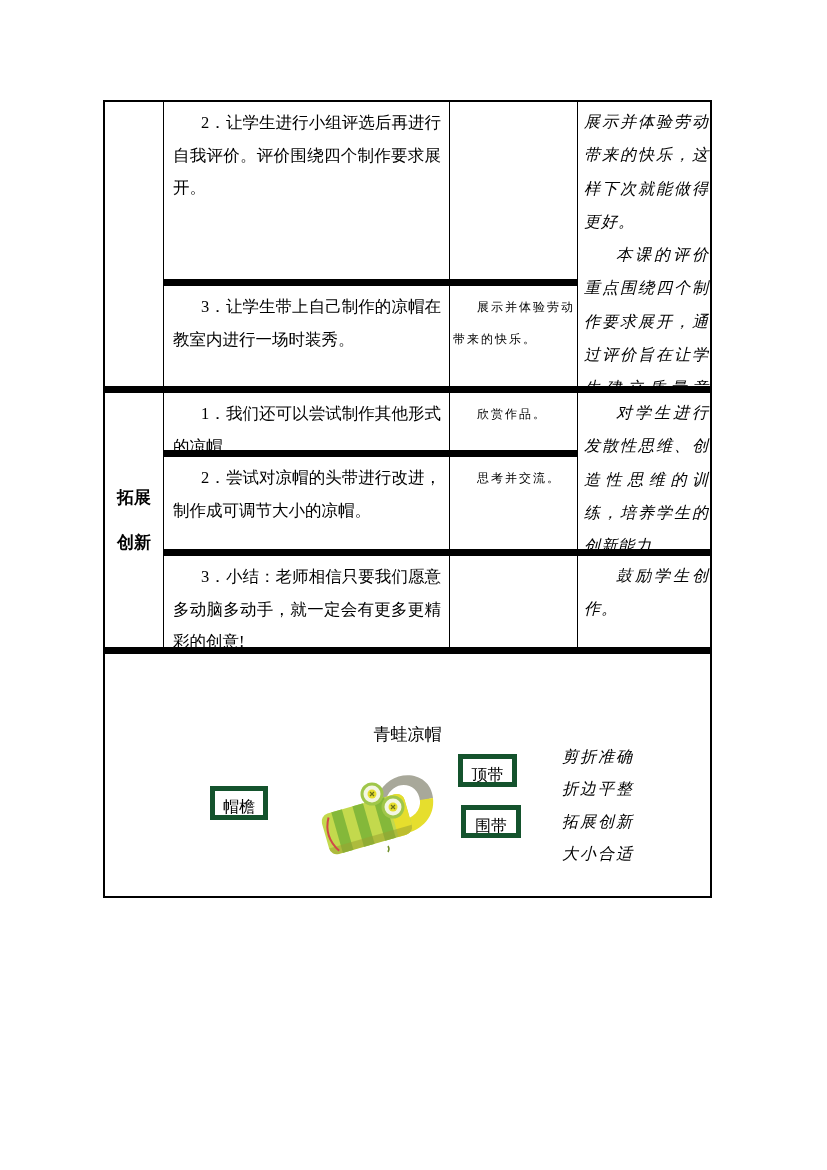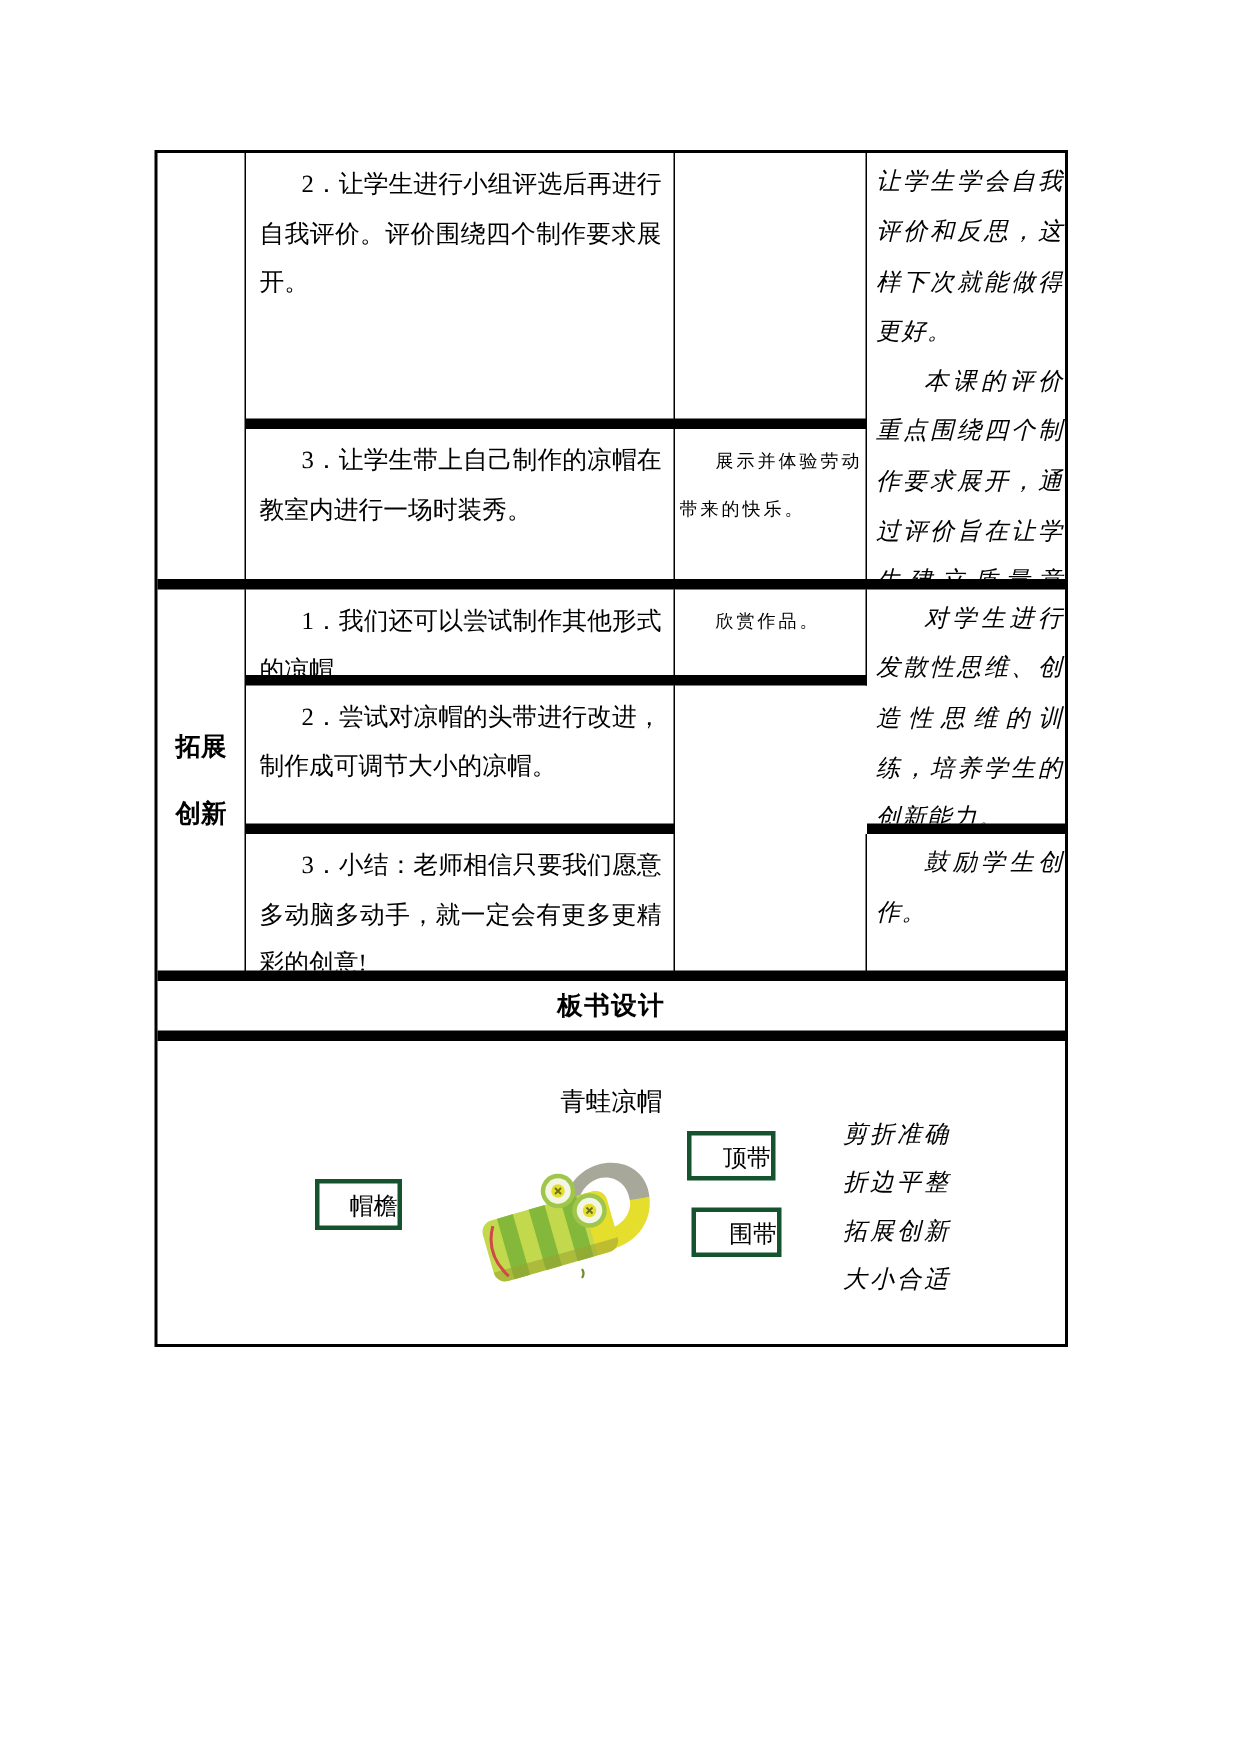--- a/index.html
+++ b/index.html
@@ -78,22 +78,22 @@
 
   
   .board-cell { font-size: 16px; }
   .board-title {
     position: absolute; left: 0; right: 0; top: 29px;
     text-align: center; font-size: 17px;
   }
   .tag-box {
     position: absolute;
     box-sizing: border-box;
-    border: 3px solid #14532d;
-    text-align: right;
+    border: 5px solid #14532d;
+    text-align: center;
     font-size: 16px;
   }
   .tag-brim  { left: 105px; top: 92px;  width: 58px; height: 34px; line-height: 32px; }
   .tag-top   { left: 353px; top: 60px;  width: 59px; height: 33px; line-height: 31px; }
   .tag-girth { left: 356px; top: 111px; width: 60px; height: 33px; line-height: 31px; }
   .criteria {
     position: absolute; left: 457px; top: 47px;
     font-style: italic;
     font-size: 16px;
     line-height: 32.4px;
@@ -119,21 +119,21 @@
     <p>3．让学生带上自己制作的凉帽在教室内进行一场时装秀。</p>
   </div>
 
   <div class="cell" style="left:345px; top:0; width:128px; height:184px;"></div>
 
   <div class="cell s-cell" style="left:345px; top:184px; width:128px; height:107px;">
     <p>展示并体验劳动带来的快乐。</p>
   </div>
 
   <div class="cell i-cell no-br" style="left:473px; top:0; width:132px; height:291px;">
-    <p>让学生学会自我评价和反思，这样下次就能做得更好。</p>
+    <p>展示并体验劳动带来的快乐，这样下次就能做得更好。</p>
     <p class="indent">本课的评价重点围绕四个制作要求展开，通过评价旨在让学生建立质量意识。</p>
   </div>
 
   <div class="cell label-cell" style="left:0; top:291px; width:59px; height:261px;">
     <span>拓展创新</span>
   </div>
 
   <div class="cell t-cell" style="left:59px; top:291px; width:286px; height:64px;">
     <p>1．我们还可以尝试制作其他形式的凉帽。</p>
   </div>
@@ -143,34 +143,34 @@
   </div>
 
   <div class="cell t-cell" style="left:59px; top:454px; width:286px; height:98px;">
     <p>3．小结：老师相信只要我们愿意多动脑多动手，就一定会有更多更精彩的创意!</p>
   </div>
 
   <div class="cell s-cell" style="left:345px; top:291px; width:128px; height:64px;">
     <p>欣赏作品。</p>
   </div>
 
+  <div class="cell s-cell" style="left:345px; top:355px; width:128px; height:99px;">
+    <p>思考并交流。</p>
+  </div>
 
   <div class="cell" style="left:345px; top:454px; width:128px; height:98px;"></div>
 
   <div class="cell i-cell no-br" style="left:473px; top:291px; width:132px; height:163px;">
     <p class="indent">对学生进行发散性思维、创造性思维的训练，培养学生的创新能力。</p>
   </div>
 
   <div class="cell i-cell no-br" style="left:473px; top:454px; width:132px; height:98px;">
     <p class="indent">鼓励学生创作。</p>
   </div>
 
-  <div class="cell header-cell no-br" style="left:0; top:552px; width:605px; height:40px;">
-    <span>板书设计</span>
-  </div>
 
   <div class="cell board-cell no-br no-bb" style="left:0; top:592px; width:605px; height:202px;">
 
     <div class="board-title">青蛙凉帽</div>
 
     <div class="tag-box tag-brim">
       <span>帽檐</span>
     </div>
 
     <div class="frog-illustration">

